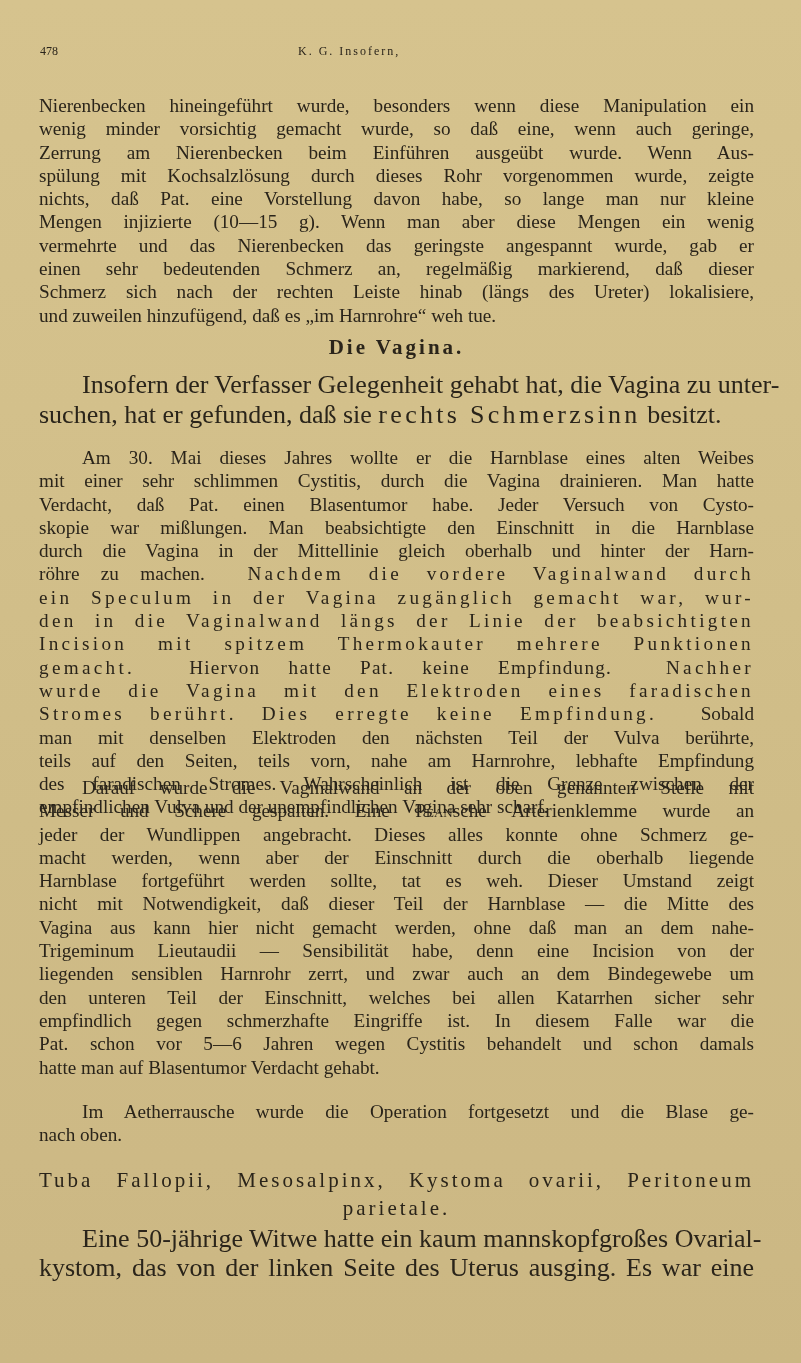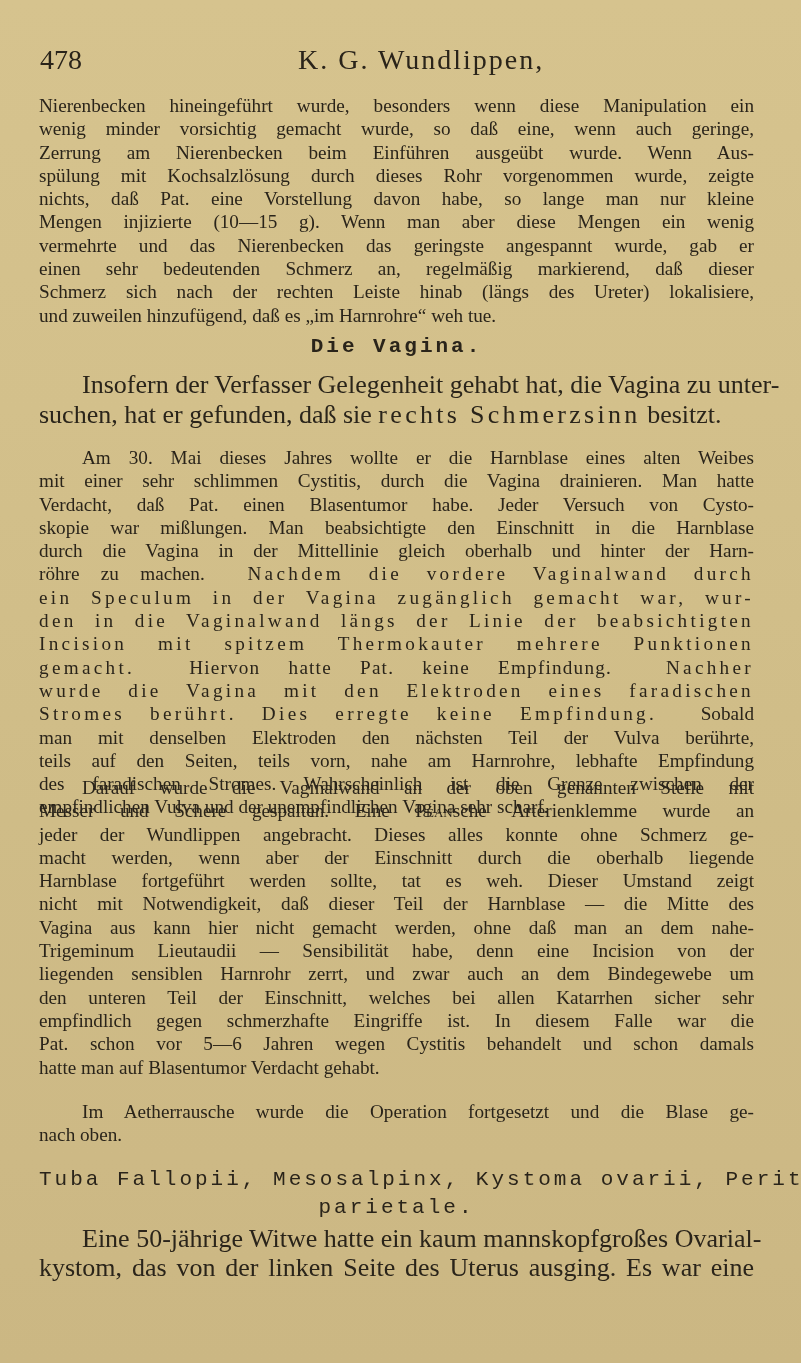--- a/index.html
+++ b/index.html
@@ -6,50 +6,50 @@
   body {
     width: 801px; height: 1363px; overflow: hidden;
     background: linear-gradient(180deg, #d6c38e 0%, #d3c08b 30%, #cfbc87 60%, #cdb985 85%, #cbb783 100%);
     font-family: "Liberation Serif", "DejaVu Serif", serif;
     color: #2a241a;
     position: relative;
   }
   .page { position: absolute; left: 0; top: 0; width: 801px; height: 1363px; }
   .running-head {
     position: absolute; top: 44px; left: 40px; width: 720px; height: 24px;
-    font-size: 28px;
+    font-size: 12px;
   }
   .page-number { position: absolute; left: 0; top: 0; }
   .running-title { position: absolute; left: 258px; top: 0; letter-spacing: 2px; }
   .para {
     position: absolute; left: 39px; width: 715px;
     font-size: 19.2px; line-height: 23.3px;
     text-align: justify; margin: 0;
   }
   .spaced { letter-spacing: 3.3px; }
   .heading {
     position: absolute; left: 39px; width: 715px; text-align: center;
-    font-size: 21px; letter-spacing: 3px; margin: 0; font-family: Liberation Mono, monospace;
+    font-size: 21px; letter-spacing: 3px; margin: 0;
   }
   .lead {
     position: absolute; left: 39px; width: 715px;
     font-size: 26px; line-height: 30px; text-align: justify; margin: 0;
   }
   .line { display: block; text-align: justify; text-align-last: justify; white-space: nowrap; }
   .line.last { text-align-last: left; }
   .sc { font-variant: small-caps; }
 </style>
 </head>
 <body>
 
 <div class="page">
 
   <div class="running-head">
     <span class="page-number">478</span>
-    <span class="running-title">K. G. Wundlippen,</span>
+    <span class="running-title">K. G. Insofern,</span>
   </div>
 
   <div class="para" style="top:94px;">
     <span class="line">Nierenbecken hineingeführt wurde, besonders wenn diese Manipulation ein</span>
     <span class="line">wenig minder vorsichtig gemacht wurde, so daß eine, wenn auch geringe,</span>
     <span class="line">Zerrung am Nierenbecken beim Einführen ausgeübt wurde. Wenn Aus-</span>
     <span class="line">spülung mit Kochsalzlösung durch dieses Rohr vorgenommen wurde, zeigte</span>
     <span class="line">nichts, daß Pat. eine Vorstellung davon habe, so lange man nur kleine</span>
     <span class="line">Mengen injizierte (10—15 g). Wenn man aber diese Mengen ein wenig</span>
     <span class="line">vermehrte und das Nierenbecken das geringste angespannt wurde, gab er</span>

